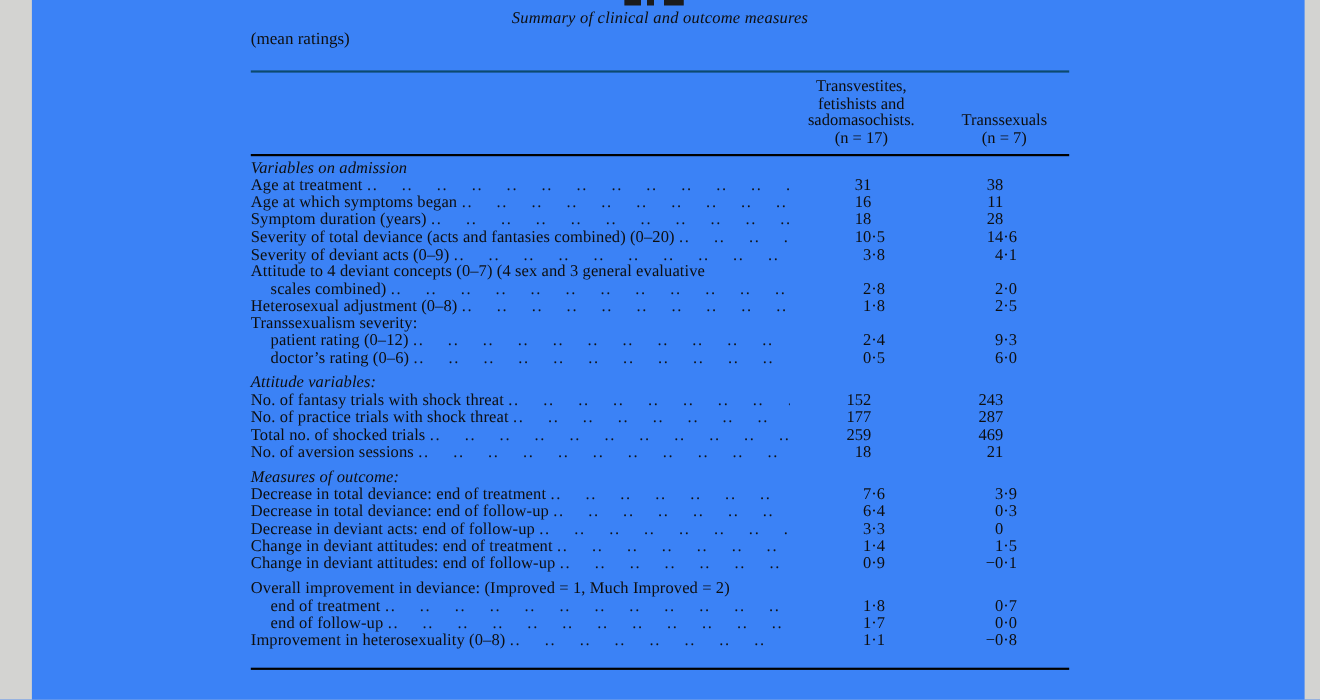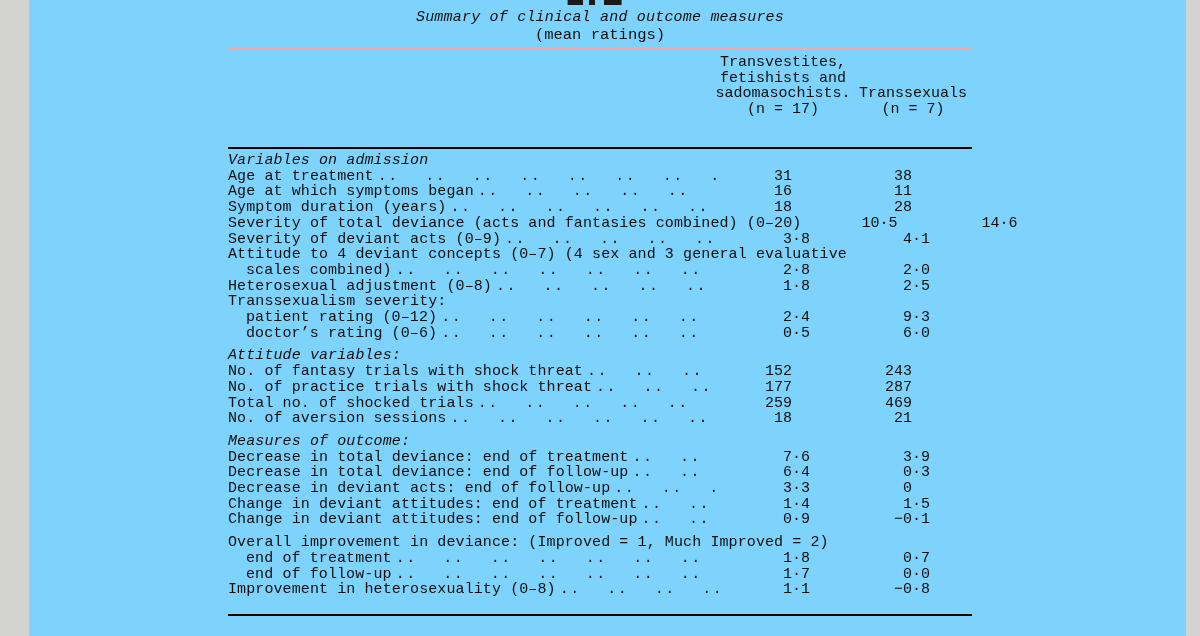--- a/index.html
+++ b/index.html
@@ -8,47 +8,46 @@
     width: 1200px; height: 636px;
     background: #d3d3d1;
     font-family: "Liberation Serif", "DejaVu Serif", serif;
     color: #0e0e0e;
     overflow: hidden;
     position: relative;
   }
   .page {
     position: absolute; left: 29px; top: 0;
     width: 1157px; height: 636px;
-    background: #7dd3fc;
-    font-family: Liberation Mono, monospace;
+    background: #3b82f6;
   }
   .table-area {
     position: absolute; left: 199px; top: 0;
     width: 744px;
   }
   .caption-fragment {
     position: absolute; top: 0; left: 50%; transform: translateX(-60%);
     width: 54px; height: 5px;
     background: linear-gradient(90deg,
       #1b1b1b 0 15px, transparent 15px 21px,
       #1b1b1b 21px 27px, transparent 27px 36px,
       #1b1b1b 36px 54px);
   }
   .title1 {
     padding-top: 9px; text-align: center;
     font-style: italic; font-size: 15px; line-height: 17px;
     letter-spacing: .2px;
   }
   .title2 {
-    text-align: center; font-size: 15.5px; line-height: 17px;
-    padding-top: 1px; padding-bottom: 3px;
+    font-size: 15.5px; line-height: 17px;
+    padding-top: 1px; padding-bottom: 20px;
   }
   .header {
-    border-top: 2px solid #fca5a5;
-    position: relative; height: 100px;
+    border-top: 2px solid #0c4a6e;
+    position: relative; height: 76px;
   }
   .col-header { font-size: 15px; line-height: 15.5px; text-align: center; position: absolute; }
   .col-header span { display: block; }
   .col1-header { left: 438px; top: 6px; width: 234px; }
   .col2-header { left: 600px; top: 37px; width: 170px; }
   .rows {
     border-top: 2px solid #000;
     border-bottom: 2px solid #000;
     padding: 3px 0 16px;
   }

